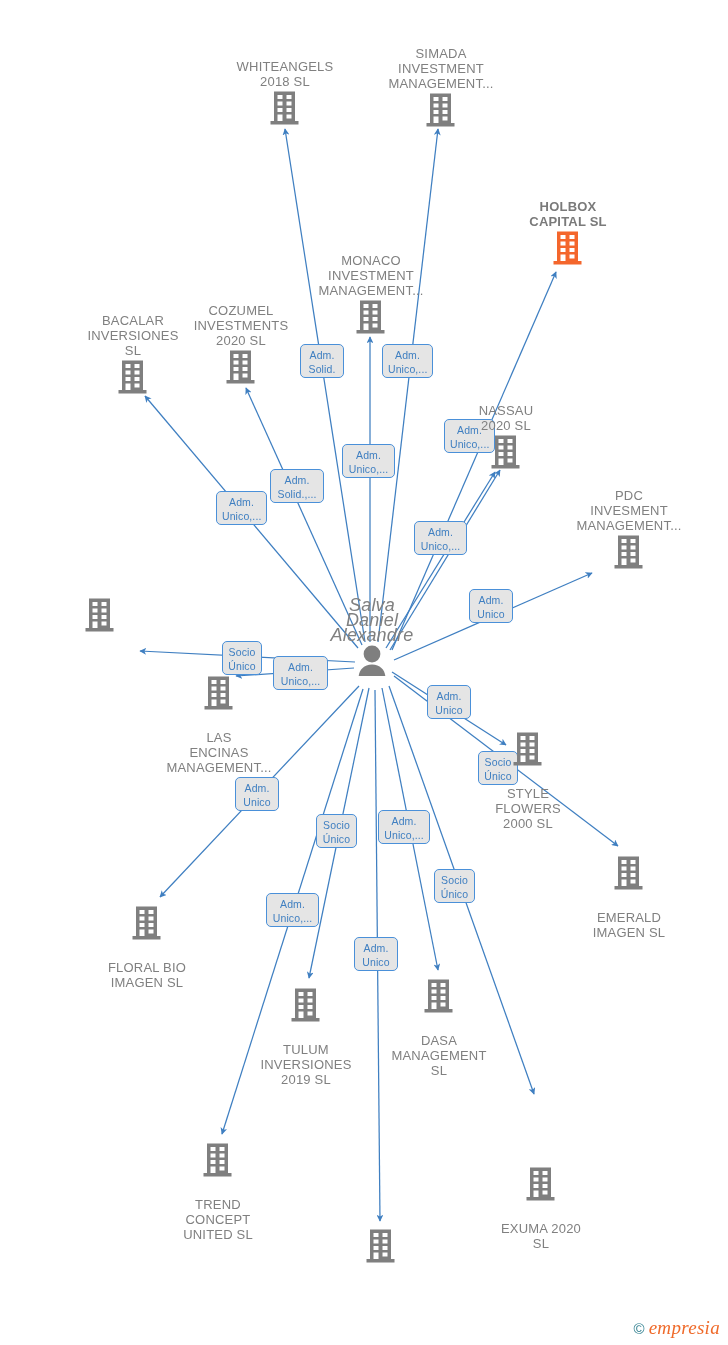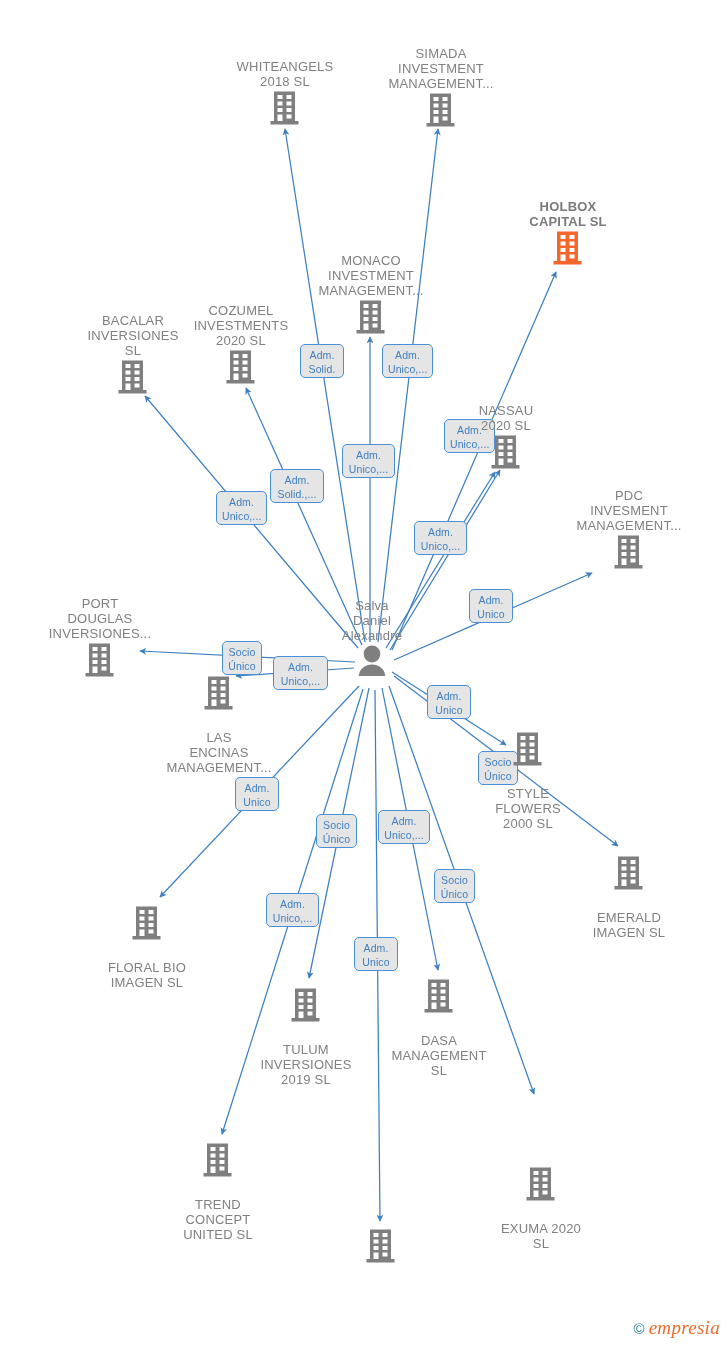--- a/index.html
+++ b/index.html
@@ -45,22 +45,23 @@
   }
   .node.focus .label{
     color:#7a7a7a;
     font-weight:bold;
   }
   .node.below .label{ margin-top:19px; }
 
   
   .node.person .label{
     color:#808080;
-    font-size:13px;
+    font-size:18px;
     line-height:15px;
+    font-style:italic;
   }
   .node.person .icon{ width:36px;height:34px; }
 
   
   .elabel{
     position:absolute;
     box-sizing:border-box;
     background:#e5e5e5;
     border:1.4px solid #4a90d9;
     border-radius:5px;
@@ -292,23 +293,20 @@
             <rect x="9.5" y="11.5" width="5" height="4" fill="#ffffff"></rect>
             <rect x="18.5" y="11.5" width="5" height="4" fill="#ffffff"></rect>
             <rect x="9.5" y="18" width="5" height="4" fill="#ffffff"></rect>
             <rect x="18.5" y="18" width="5" height="4" fill="#ffffff"></rect>
             <rect x="9.5" y="24.5" width="5" height="6.5" fill="#ffffff"></rect>
             <rect x="18.5" y="24.5" width="5" height="4" fill="#ffffff"></rect>
             <rect x="2.5" y="31" width="28" height="3.5" fill="#7f7f7f"></rect>
           </svg></span>
       </div>
       <div class="node company" style="left: 100px; top: 596px;">
-        <div class="label">PORT
-DOUGLAS
-INVERSIONES...</div>
         <span class="icon"><svg viewBox="0 0 34 36" width="34" height="36" aria-hidden="true">
             <rect x="6" y="1.5" width="21" height="29.5" fill="#7f7f7f"></rect>
             <rect x="9.5" y="5" width="5" height="4" fill="#ffffff"></rect>
             <rect x="18.5" y="5" width="5" height="4" fill="#ffffff"></rect>
             <rect x="9.5" y="11.5" width="5" height="4" fill="#ffffff"></rect>
             <rect x="18.5" y="11.5" width="5" height="4" fill="#ffffff"></rect>
             <rect x="9.5" y="18" width="5" height="4" fill="#ffffff"></rect>
             <rect x="18.5" y="18" width="5" height="4" fill="#ffffff"></rect>
             <rect x="9.5" y="24.5" width="5" height="6.5" fill="#ffffff"></rect>
             <rect x="18.5" y="24.5" width="5" height="4" fill="#ffffff"></rect>

